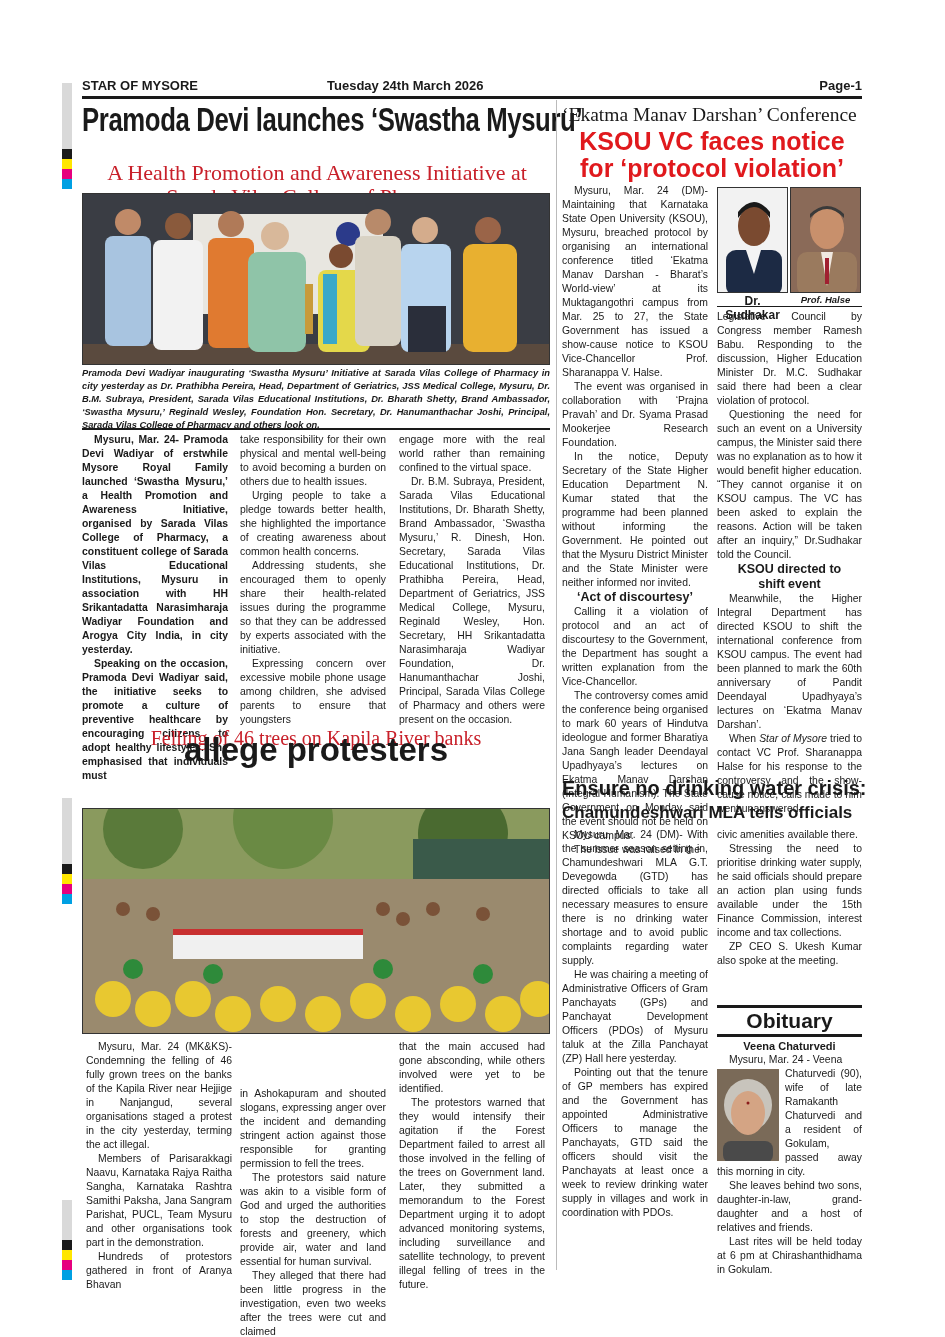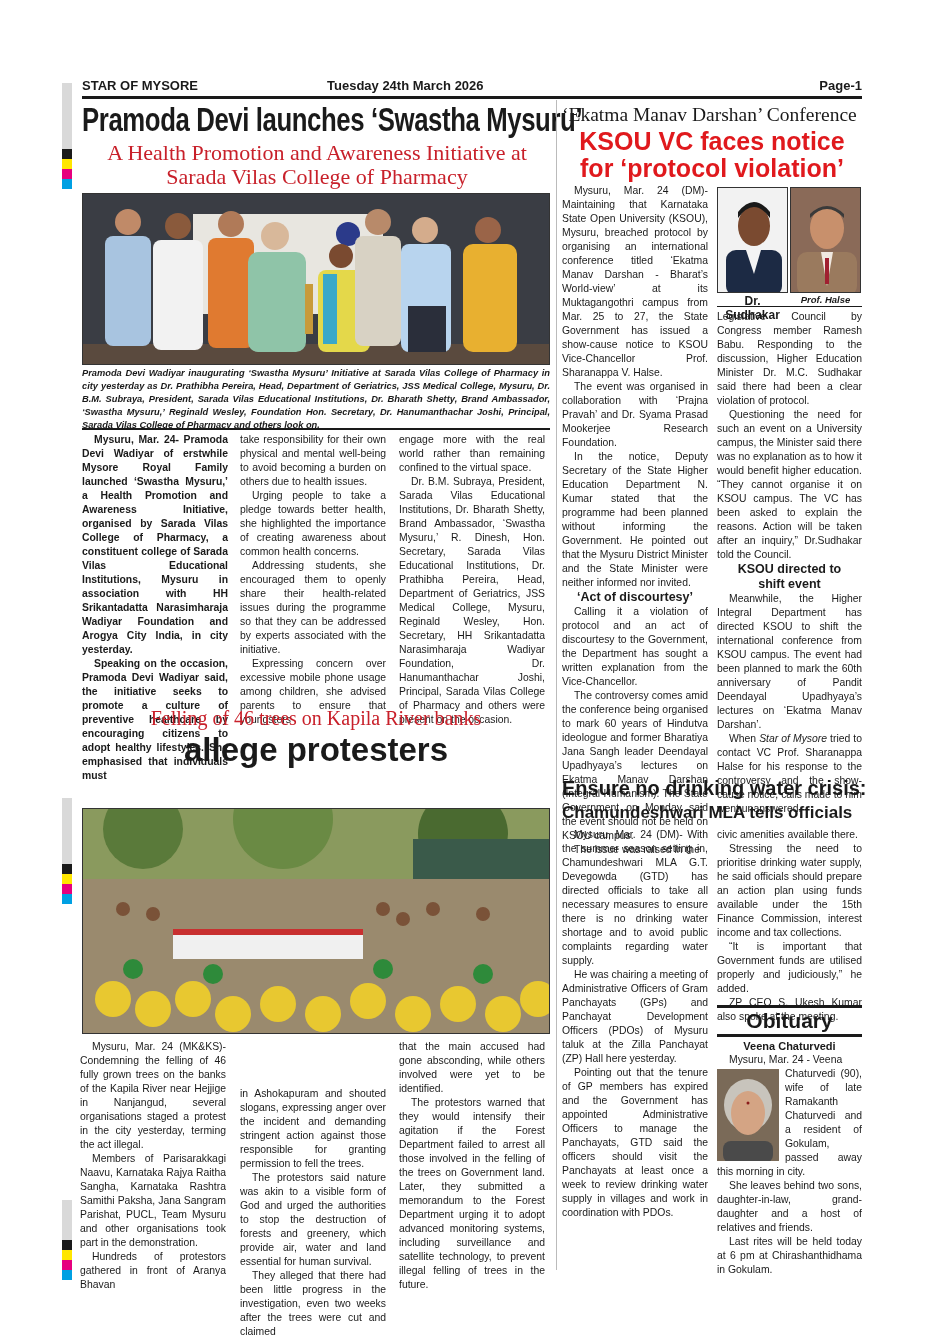--- a/index.html
+++ b/index.html
@@ -13,21 +13,21 @@
   .reg .m { background: #e6007e; height: 10px; }
   .reg .c { background: #00a0e3; height: 10px; }
 
   .masthead { position: absolute; left: 82px; top: 78px; width: 780px; height: 18px; font-size: 13px; font-weight: bold; }
   .masthead .paper { position: absolute; left: 0; top: 0; }
   .masthead .date { position: absolute; left: 245px; top: 0; }
   .masthead .page { position: absolute; right: 0; top: 0; }
   .rule-top { position: absolute; left: 82px; top: 96px; width: 780px; height: 3px; background: #1a1a1a; }
 
   .h-condensed { font-family: "Liberation Sans", sans-serif; font-weight: bold; transform: scaleX(0.78); transform-origin: left top; white-space: nowrap; letter-spacing: -0.5px; }
-  .serif-red { font-family: "Liberation Serif", serif; color: #c8202a; text-align: center; }
+  .serif-red { font-family: "Liberation Serif", serif; color: #c8202a; text-align: center; margin-top: 20px; }
   .serif-blk { font-family: "Liberation Serif", serif; color: #1a1a1a; }
 
   .col-text { position: absolute; font-size: 10.4px; line-height: 14px; text-align: justify; }
   .col-text p { text-indent: 12px; }
   .col-text p.noindent { text-indent: 0; }
   .subhead { font-weight: bold; font-size: 12.5px; text-align: center; line-height: 15px; text-indent: 0 !important; }
 
   .photo { position: absolute; overflow: hidden; border: 1px solid #333; }
   .caption { position: absolute; font-size: 9.3px; line-height: 13px; font-style: italic; font-weight: bold; text-align: justify; }
   .hr { position: absolute; height: 2px; background: #1a1a1a; }
@@ -218,21 +218,21 @@
         <circle cx="40" cy="100" r="7"></circle>
           <circle cx="70" cy="105" r="7"></circle>
           <circle cx="300" cy="100" r="7"></circle>
           <circle cx="320" cy="110" r="7"></circle>
           <circle cx="350" cy="100" r="7"></circle>
           <circle cx="400" cy="105" r="7"></circle>
       </g>
     </svg>
   </div>
 
-  <div class="col-text" style="left:80px;top:1040px;width:146px;">
+  <div class="col-text" style="left:86px;top:1040px;width:146px;">
     <p>Mysuru, Mar. 24 (MK&amp;KS)- Condemning the felling of 46 fully grown trees on the banks of the Kapila River near Hejjige in Nanjangud, several organisations staged a protest in the city yesterday, terming the act illegal.</p>
     <p>Members of Parisarakkagi Naavu, Karnataka Rajya Raitha Sangha, Karnataka Rashtra Samithi Paksha, Jana Sangram Parishat, PUCL, Team Mysuru and other organisations took part in the demonstration.</p>
     <p>Hundreds of protestors gathered in front of Aranya Bhavan</p>
   </div>
   <div class="col-text" style="left:240px;top:1040px;width:146px;margin-top:47px;">
     <p class="noindent">in Ashokapuram and shouted slogans, expressing anger over the incident and demanding stringent action against those responsible for granting permission to fell the trees.</p>
     <p>The protestors said nature was akin to a visible form of God and urged the authorities to stop the destruction of forests and greenery, which provide air, water and land essential for human survival.</p>
     <p>They alleged that there had been little progress in the investigation, even two weeks after the trees were cut and claimed</p>
   </div>
   <div class="col-text" style="left:399px;top:1040px;width:146px;">
@@ -246,21 +246,20 @@
   <div style="position:absolute;left:562px;top:802px;width:300px;font-weight:bold;font-size:17px;line-height:22px;white-space:nowrap;">Chamundeshwari MLA tells officials</div>
 
   <div class="col-text" style="left:562px;top:828px;width:146px;">
     <p>Mysuru, Mar. 24 (DM)- With the summer season setting in, Chamundeshwari MLA G.T. Devegowda (GTD) has directed officials to take all necessary measures to ensure there is no drinking water shortage and to avoid public complaints regarding water supply.</p>
     <p>He was chairing a meeting of Administrative Officers of Gram Panchayats (GPs) and Panchayat Development Officers (PDOs) of Mysuru taluk at the Zilla Panchayat (ZP) Hall here yesterday.</p>
     <p>Pointing out that the tenure of GP members has expired and the Government has appointed Administrative Officers to manage the Panchayats, GTD said the officers should visit the Panchayats at least once a week to review drinking water supply in villages and work in coordination with PDOs.</p>
   </div>
   <div class="col-text" style="left:717px;top:828px;width:145px;">
     <p class="noindent">civic amenities available there.</p>
     <p>Stressing the need to prioritise drinking water supply, he said officials should prepare an action plan using funds available under the 15th Finance Commission, interest income and tax collections.</p>
-    <p>“It is important that Government funds are utilised properly and judiciously,” he added.</p>
     <p>ZP CEO S. Ukesh Kumar also spoke at the meeting.</p>
   </div>
 </div>
 
 <div>
   <div class="hr" style="left:717px;top:1005px;width:145px;height:3px;"></div>
   <div style="position:absolute;left:717px;top:1008px;width:145px;text-align:center;font-weight:bold;font-size:21px;line-height:25px;">Obituary</div>
   <div class="hr" style="left:717px;top:1034px;width:145px;height:3px;"></div>
   <div style="position:absolute;left:717px;top:1040px;width:145px;text-align:center;font-weight:bold;font-size:11px;line-height:13px;">Veena Chaturvedi</div>
 

